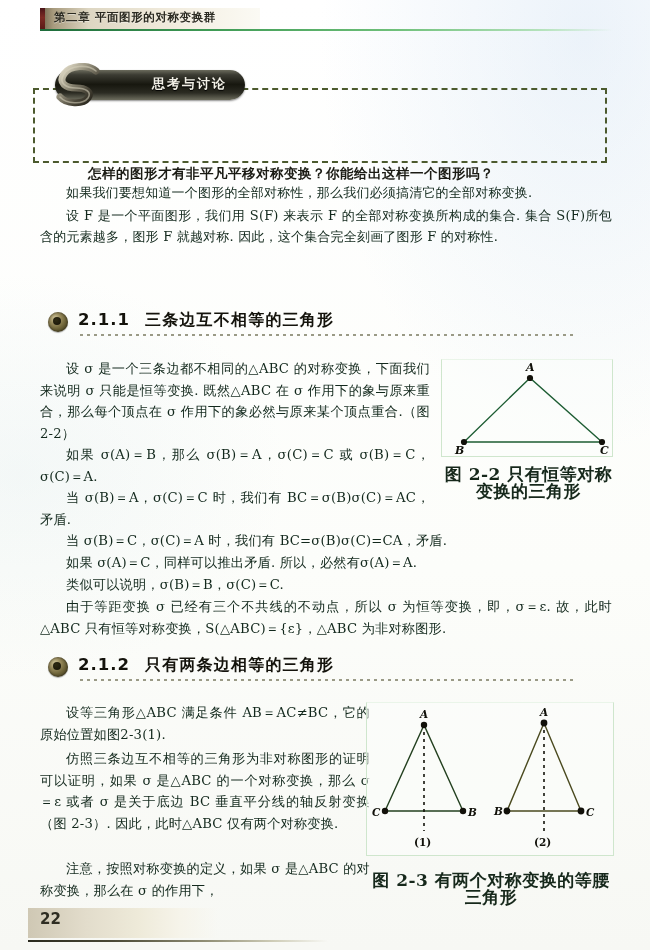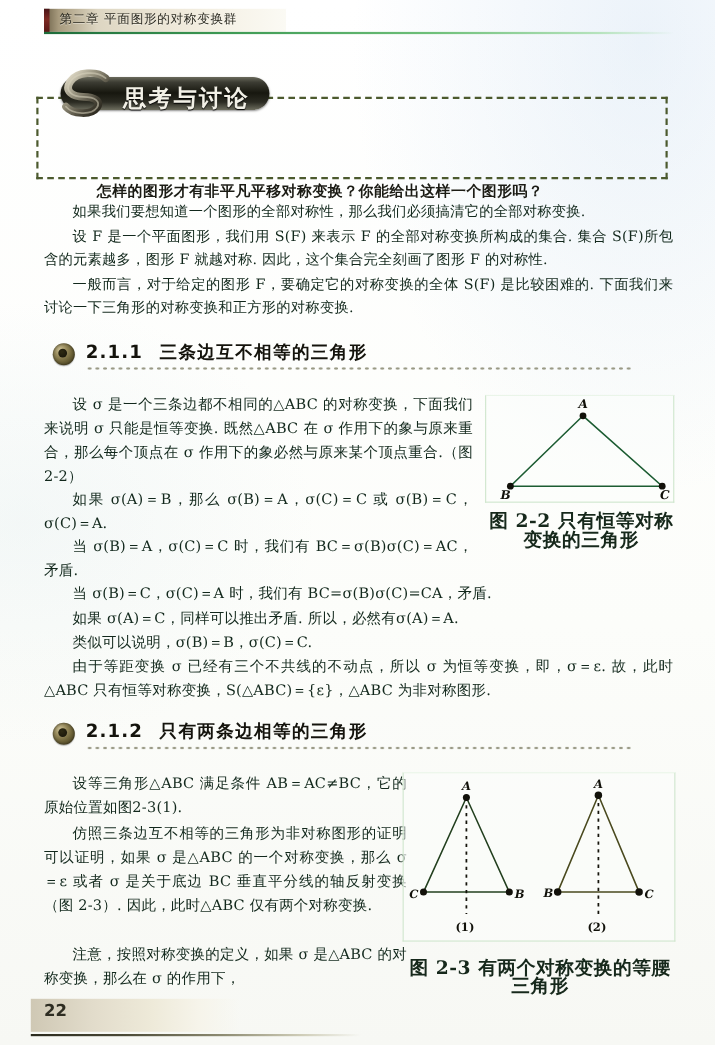--- a/index.html
+++ b/index.html
@@ -19,34 +19,34 @@
       linear-gradient(180deg,#ffffff 0%,#fcfdfa 60%,#f7f8f4 100%);
     pointer-events:none;
   }
 
   
   .runhead{position:absolute;left:40px;top:8px;width:220px;height:21px;
     background:linear-gradient(90deg,#6b6047 0%,#a79a7d 6%,#ddd6c2 22%,#efe9da 55%,#f7f4ea 80%,#fbfaf4 100%);
   }
   .runhead .bar{position:absolute;left:0;top:0;width:5px;height:21px;
     background:linear-gradient(180deg,#4a1418,#7d2a23 45%,#5a1a17);}
-  .runhead .txt{position:absolute;left:14px;top:2px;font-size:11.5px;font-weight:normal;
+  .runhead .txt{position:absolute;left:14px;top:2px;font-size:11.5px;font-weight:bold;
     color:#2b2a21;letter-spacing:.6px;font-family:"DejaVu Sans","Liberation Sans",sans-serif;
     white-space:nowrap;text-shadow:0 1px 0 rgba(255,255,255,.45);}
   .headrule{position:absolute;left:40px;top:29px;width:573px;height:1.6px;
     background:linear-gradient(90deg,#1d6b3a 0%,#3f9b55 30%,#6fc07a 62%,#b6e3bd 88%,rgba(200,235,205,0) 100%);}
 
   
   .thinkbox{position:absolute;left:33px;top:88px;width:570px;height:71px;
     border:2.5px dashed #4c5a2e;}
   .banner{position:absolute;left:55px;top:70px;width:190px;height:30px;
     border-radius:15px;
     background:linear-gradient(180deg,#6a6a5c 0%,#3c3c33 16%,#17170f 48%,#2b2b22 76%,#6d6d5e 100%);
     box-shadow:0 1px 2px rgba(0,0,0,.45);}
-  .banner .label{position:absolute;right:18px;top:5px;font-size:21px;font-weight:bold;
+  .banner .label{position:absolute;right:18px;top:5px;font-size:13px;font-weight:bold;
     color:#f2f0e6;letter-spacing:2px;font-family:"DejaVu Sans","Liberation Sans",sans-serif;
     text-shadow:0 1px 1px #000;}
   .swirl{position:absolute;left:52px;top:63px;width:62px;height:44px;}
   .qtext{position:absolute;left:88px;top:120px;font-size:13.5px;font-weight:bold;
     color:#1b1b14;letter-spacing:.5px;white-space:nowrap;
     font-family:"DejaVu Serif","Liberation Serif",serif;margin-top:45px;}
 
   
   .body{position:absolute;left:40px;top:182px;width:572px;}
   p.para{margin:0 0 1px 0;font-size:13px;line-height:21.5px;color:#12281c;
@@ -108,21 +108,20 @@
       </linearGradient>
     </defs>
     <path d="M44 8 C36 1,18 2,12 11 C6 20,14 25,24 25 C34 25,40 29,36 35 C31 42,14 41,8 34" fill="none" stroke="url(#swg)" stroke-width="7" stroke-linecap="round"></path>
     <path d="M44 8 C36 1,18 2,12 11 C6 20,14 25,24 25 C34 25,40 29,36 35 C31 42,14 41,8 34" fill="none" stroke="#d9d3bd" stroke-width="1.6" stroke-linecap="round" opacity=".55"></path>
   </svg>
   <div class="qtext">怎样的图形才有非平凡平移对称变换？你能给出这样一个图形吗？</div>
 
   <div class="body">
     <p class="para ind">如果我们要想知道一个图形的全部对称性，那么我们必须搞清它的全部对称变换.</p>
     <p class="para ind">设 F 是一个平面图形，我们用 S(F) 来表示 F 的全部对称变换所构成的集合. 集合 S(F)所包含的元素越多，图形 F 就越对称. 因此，这个集合完全刻画了图形 F 的对称性.</p>
-    <p class="para ind">一般而言，对于给定的图形 F，要确定它的对称变换的全体 S(F) 是比较困难的. 下面我们来讨论一下三角形的对称变换和正方形的对称变换.</p>
   </div>
 
   <div class="sec" style="top:307px;">
     <div class="ball"></div>
     <div class="num">2.1.1</div>
     <div class="title">三条边互不相等的三角形</div>
     <div class="dots"></div>
   </div>
 
   <div class="blk" style="left:40px;top:358px;width:390px;text-indent:26px;text-align:justify;">设 σ 是一个三条边都不相同的△ABC 的对称变换，下面我们来说明 σ 只能是恒等变换. 既然△ABC 在 σ 作用下的象与原来重合，那么每个顶点在 σ 作用下的象必然与原来某个顶点重合.（图 2-2）</div>

